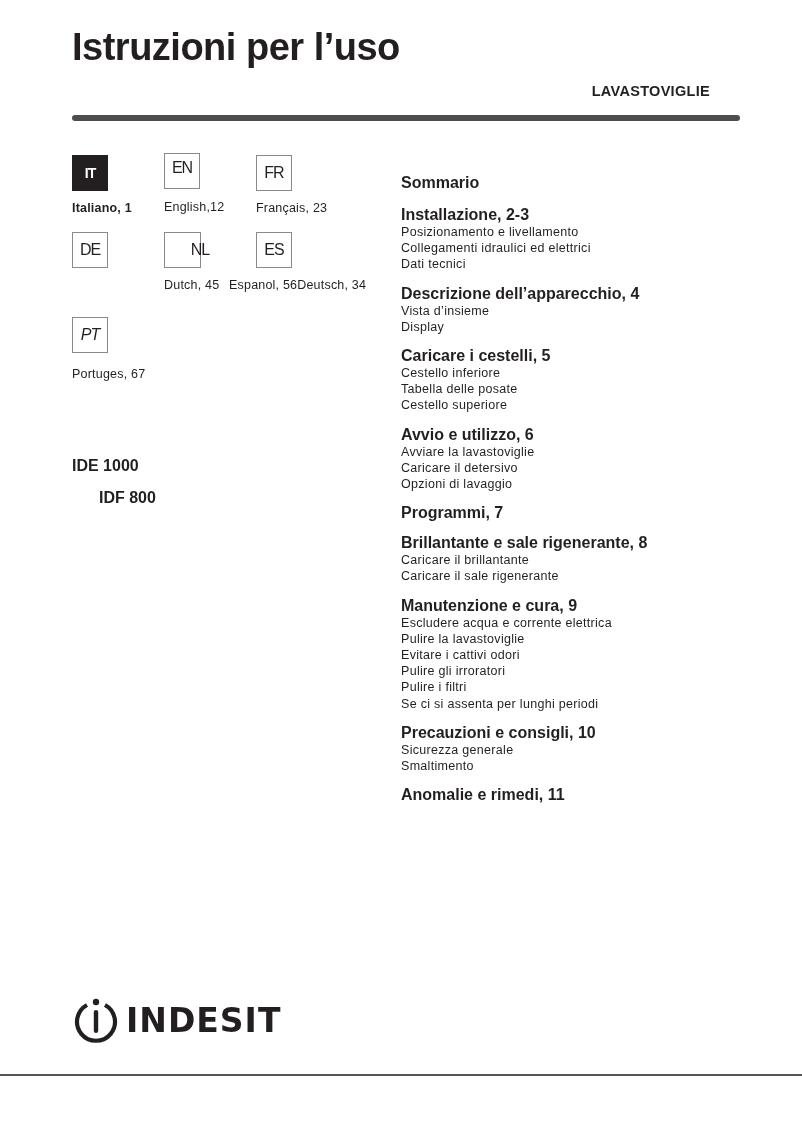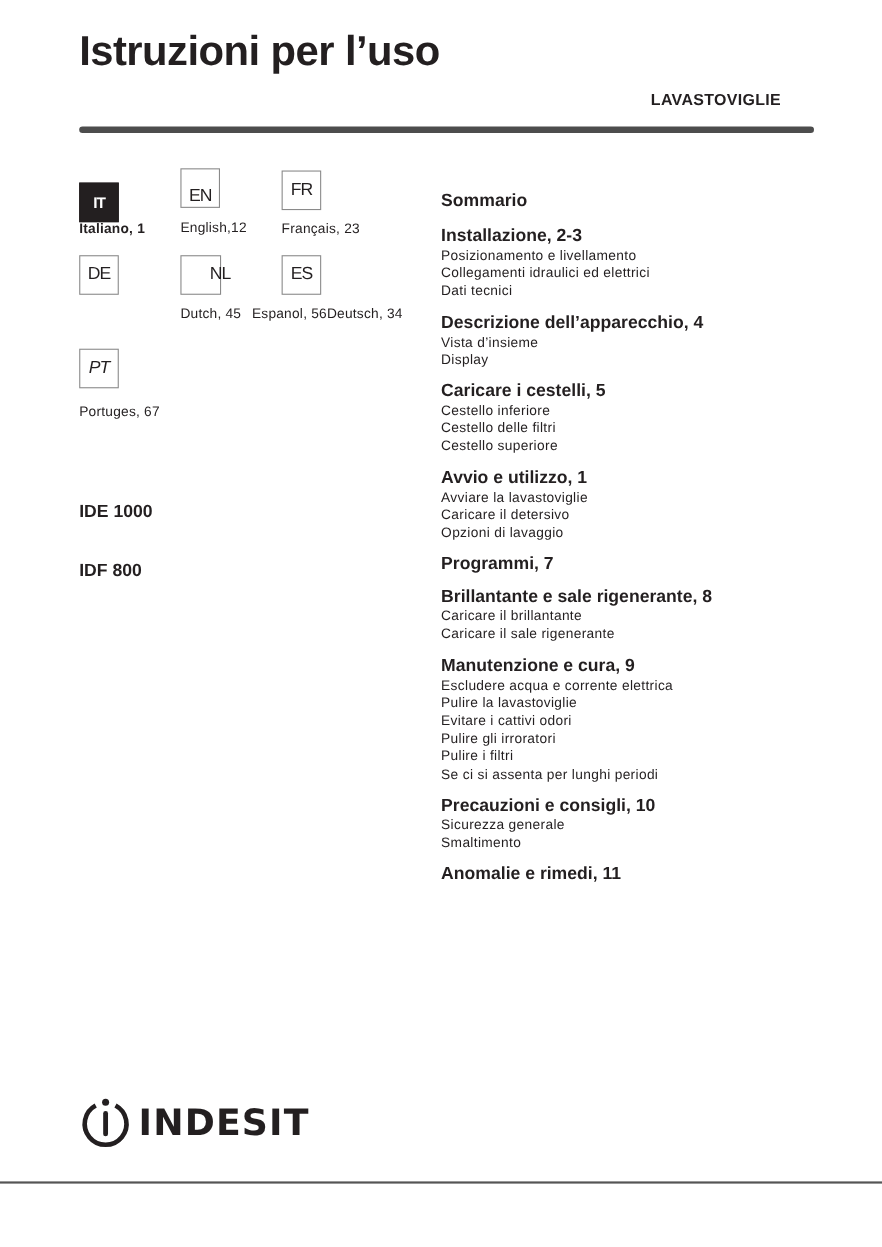--- a/index.html
+++ b/index.html
@@ -4,40 +4,40 @@
 <style>
   html, body { margin:0; padding:0; background:#ffffff; }
   body { width:802px; height:1134px; position:relative; overflow:hidden; font-family:"Liberation Sans", sans-serif; color:#231f20; }
   .abs { position:absolute; }
   .title { left:72px; top:24px; font-size:38px; font-weight:bold; letter-spacing:-0.5px; line-height:46px; }
   .category { right:92px; top:83px; font-size:14.5px; font-weight:bold; letter-spacing:0.3px; }
   .top-rule { left:72px; top:115px; width:668px; height:6px; background:#4d4d4d; border-radius:3px; }
   .bottom-rule { left:0; top:1074px; width:802px; height:2px; background:#555555; }
   .lang-box { width:36px; height:36px; border:1px solid #8a8a8a; box-sizing:border-box; display:flex; align-items:center; justify-content:center; font-size:16px; color:#231f20; letter-spacing:-1px; }
   .lang-box.active { background:#231f20; color:#ffffff; border-color:#231f20; font-weight:bold; font-size:14px; }
-  .lang-box.flat-top { align-items:flex-end; padding-top:15px; }
+  .lang-box.flat-top { align-items:flex-start; padding-top:5px; }
   .lang-label { font-size:12.5px; white-space:nowrap; letter-spacing:0.2px; }
   .lang-label.bold { font-weight:bold;text-align:center; }
   .model { left:72px; font-size:16px; font-weight:bold; }
   .toc { left:401px; top:150px; width:330px;margin-top:23px; }
   .toc-heading { font-size:16px; font-weight:bold; line-height:20px; margin-bottom:12px; }
   .toc-section { margin-bottom:11px; }
   .toc-section-title { font-size:16px; font-weight:bold; line-height:19px; }
   .toc-sub { font-size:12.5px; line-height:16.2px; letter-spacing:0.3px; color:#231f20; }
   .logo { left:72px; top:996px; display:flex; align-items:center; }
   .logo-text { font-size:33px; font-weight:bold; letter-spacing:1px; margin-left:6px; font-family:"DejaVu Sans", sans-serif; }
 </style>
 </head>
 <body>
 
 <div class="abs title">Istruzioni per l’uso</div>
 <div class="abs category">LAVASTOVIGLIE</div>
 <div class="abs top-rule"></div>
 
-<div class="abs lang-box active" style="left:72px;top:166px;">
+<div class="abs lang-box active" style="left:72px;top:155px;">
     <span>IT</span>
   </div>
 <div class="abs lang-label bold" style="left:72px;top:201px;">Italiano, 1</div>
 
 <div class="abs lang-box flat-top" style="left:164px;top:153px;">
     <span>EN</span>
   </div>
 <div class="abs lang-label" style="left:164px;top:200px;">English,12</div>
 
 <div class="abs lang-box" style="left:256px;top:155px;">
@@ -58,47 +58,47 @@
     <span>ES</span>
   </div>
 <div class="abs lang-label" style="left:229px;top:278px;">Espanol,  56Deutsch,  34</div>
 
 <div class="abs lang-box" style="left:72px;top:317px;font-style:italic;">
     <span>PT</span>
   </div>
 <div class="abs lang-label" style="left:72px;top:367px;">Portuges,  67</div>
 
 <div class="abs model" style="top:457px;">IDE 1000</div>
-<div class="abs model" style="top:511px;">IDF 800</div>
+<div class="abs model" style="top:489px;margin-left:27px;">IDF 800</div>
 
 <div class="abs toc">
   <div class="toc-heading">Sommario</div>
 
   <div class="toc-section">
     <div class="toc-section-title">Installazione, 2-3</div>
     <div class="toc-sub">Posizionamento e livellamento</div>
     <div class="toc-sub">Collegamenti idraulici ed elettrici</div>
     <div class="toc-sub">Dati tecnici</div>
   </div>
 
   <div class="toc-section">
     <div class="toc-section-title">Descrizione dell’apparecchio, 4</div>
     <div class="toc-sub">Vista d’insieme</div>
     <div class="toc-sub">Display</div>
   </div>
 
   <div class="toc-section">
     <div class="toc-section-title">Caricare i cestelli, 5</div>
     <div class="toc-sub">Cestello inferiore</div>
-    <div class="toc-sub">Cestello delle filtri</div>
+    <div class="toc-sub">Tabella delle posate</div>
     <div class="toc-sub">Cestello superiore</div>
   </div>
 
   <div class="toc-section">
-    <div class="toc-section-title">Avvio e utilizzo, 1</div>
+    <div class="toc-section-title">Avvio e utilizzo, 6</div>
     <div class="toc-sub">Avviare la lavastoviglie</div>
     <div class="toc-sub">Caricare il detersivo</div>
     <div class="toc-sub">Opzioni di lavaggio</div>
   </div>
 
   <div class="toc-section">
     <div class="toc-section-title">Programmi, 7</div>
   </div>
 
   <div class="toc-section">

